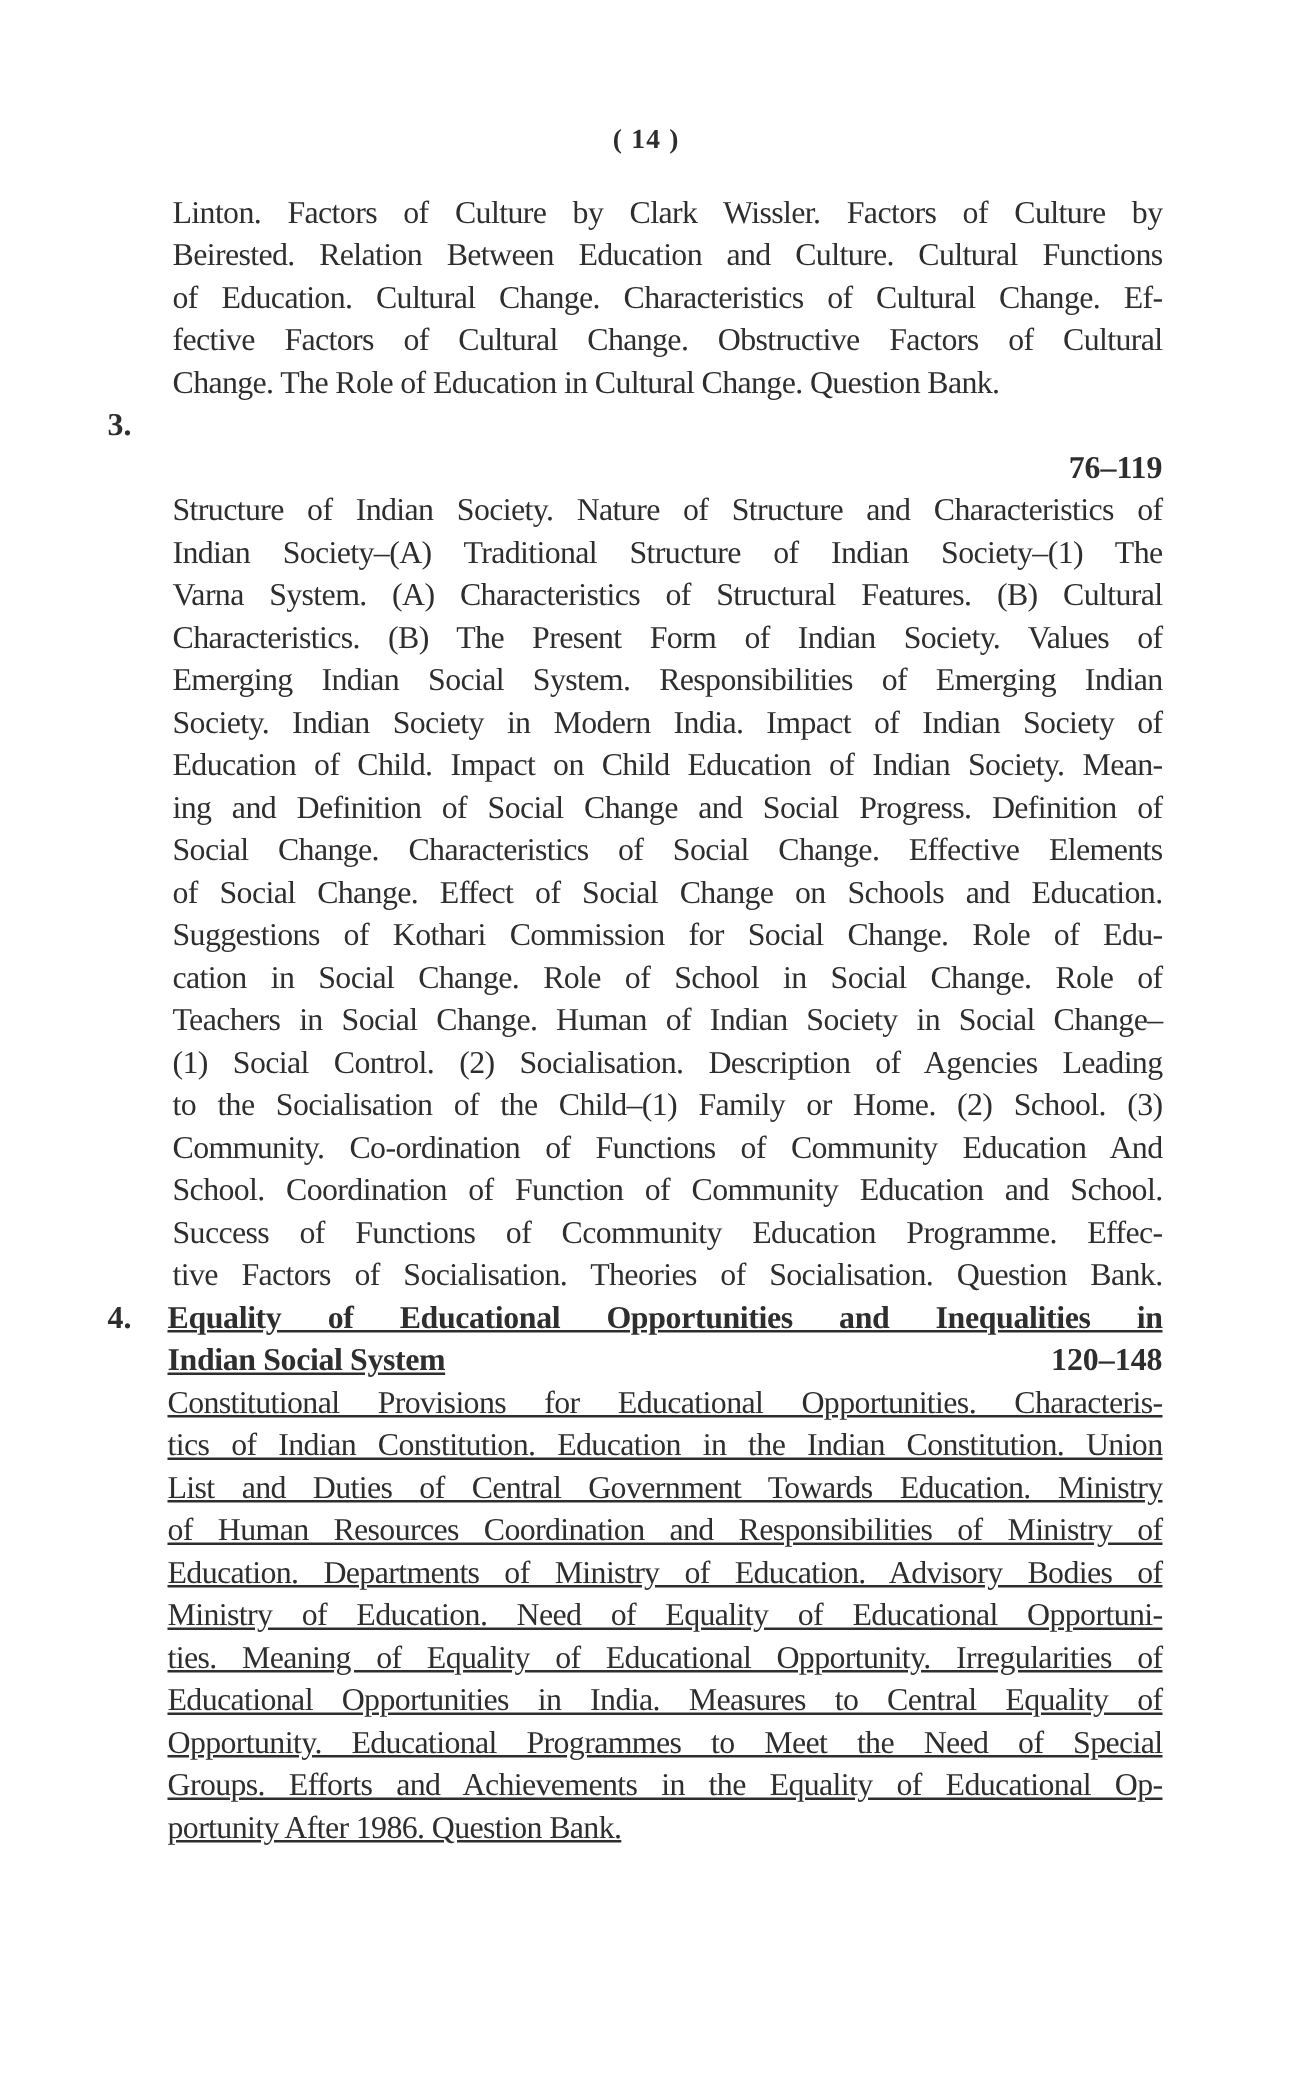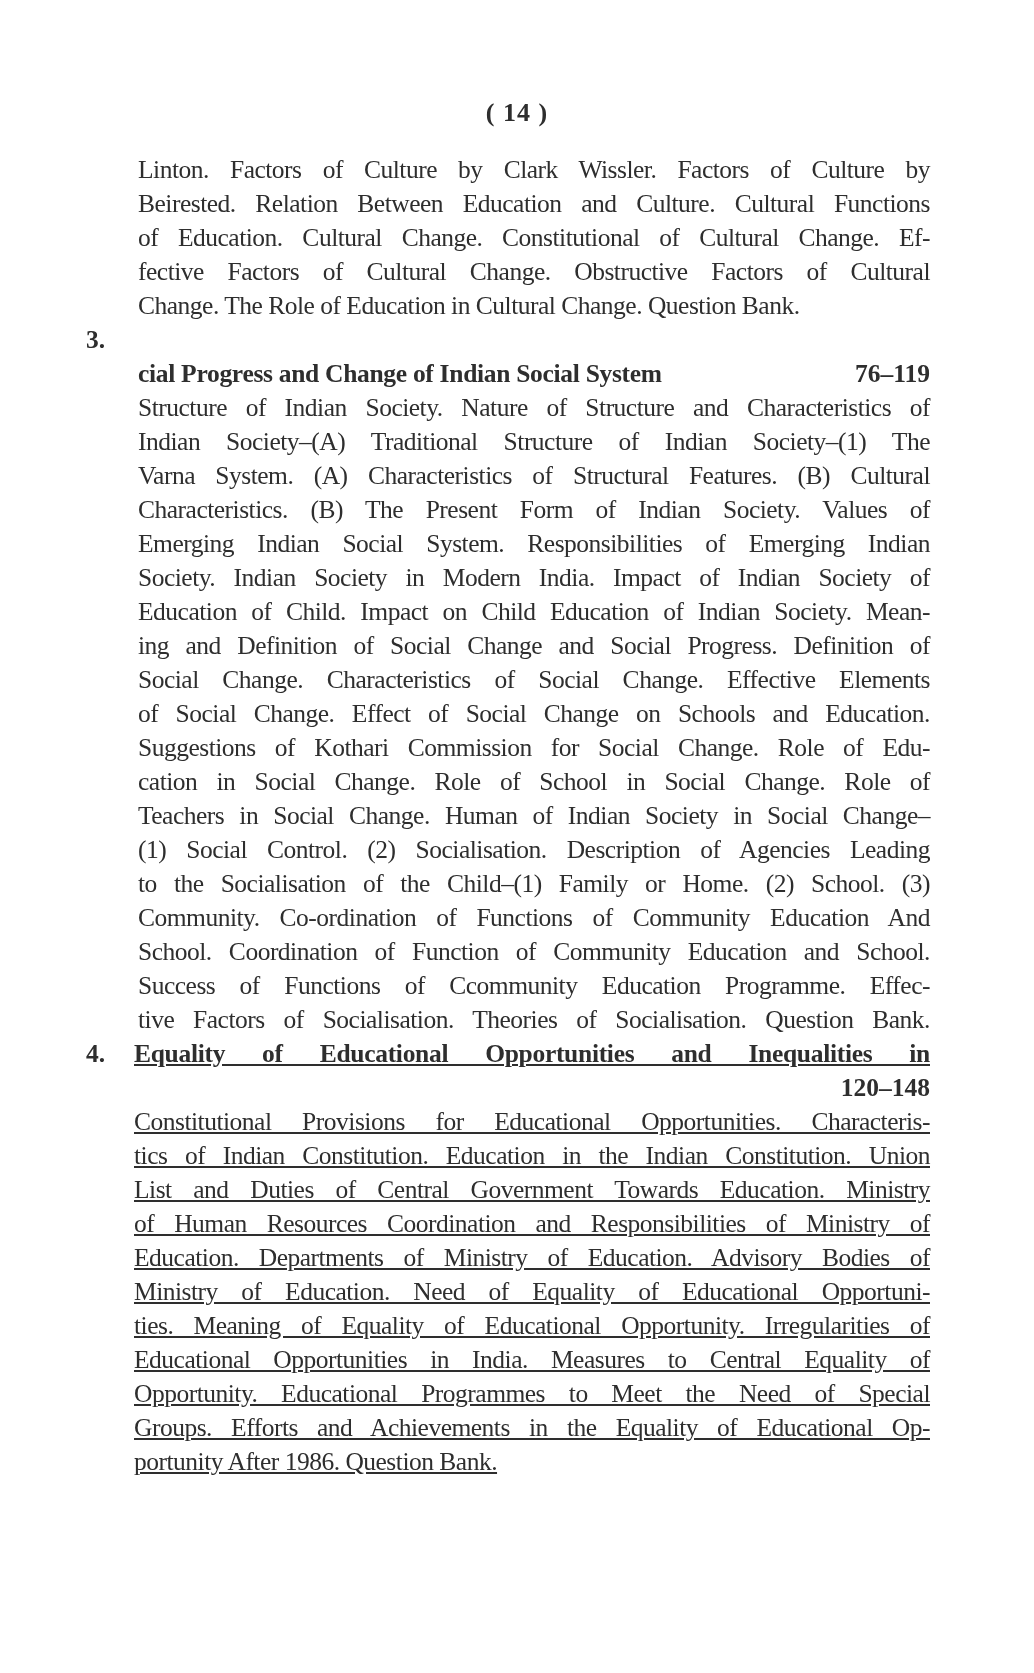--- a/index.html
+++ b/index.html
@@ -1,17 +1,17 @@
 <!DOCTYPE html>
 <html><head>
 <meta charset="utf-8">
 <style>
   html, body { margin: 0; padding: 0; background: #ffffff; }
   body { width: 1034px; height: 1673px; position: relative; overflow: hidden; font-family: "Liberation Serif", "DejaVu Serif", serif; color: #2e2e2e; }
-  .page-number { position: absolute; top: 98px; left: 0; width: 1034px; text-align: center; font-size: 26px; font-weight: bold; letter-spacing: 1px; }
+  .page-number { position: absolute; top: 98px; left: 0; width: 1034px; text-align: center; font-size: 22px; font-weight: bold; letter-spacing: 1px; }
   .line { position: absolute; left: 0; width: 1034px; height: 35px; font-size: 25.5px; line-height: 35px; white-space: nowrap; }
   .line .txt { position: absolute; left: 138px; right: 104px; text-align: justify; text-align-last: justify; letter-spacing: -0.5px; }
   .line.last .txt { text-align-last: left; right: auto; }
   .line.ch4 .txt { left: 134px; text-decoration: underline; }
   .heading { font-weight: bold; }
   .heading .num { position: absolute; left: 86px; }
   .heading .txt { letter-spacing: -0.3px; }
   .heading .pages { position: absolute; right: 104px; }
   .heading.withpages .txt { right: 230px; text-align-last: left; }
 </style>
@@ -21,36 +21,35 @@
 <div class="page-number">( 14 )</div>
 
 <div>
   <div class="line" style="top:152px">
       <span class="txt">Linton. Factors of Culture by Clark Wissler. Factors of Culture by</span>
     </div>
   <div class="line" style="top:186px">
       <span class="txt">Beirested. Relation Between Education and Culture. Cultural Functions</span>
     </div>
   <div class="line" style="top:220px">
-      <span class="txt">of Education. Cultural Change. Constitutional of Cultural Change. Ef-</span>
+      <span class="txt">of Education. Cultural Change. Characteristics of Cultural Change. Ef-</span>
     </div>
   <div class="line" style="top:254px">
       <span class="txt">fective Factors of Cultural Change. Obstructive Factors of Cultural</span>
     </div>
   <div class="line last" style="top:288px">
       <span class="txt">Change. The Role of Education in Cultural Change. Question Bank.</span>
     </div>
 </div>
 
 <div>
   <div class="line heading" style="top:322px">
     <span class="num">3.</span>
   </div>
   <div class="line heading withpages" style="top:356px">
-    <span class="txt">cial Progress and Change of Indian Social System</span>
     <span class="pages">76–119</span>
   </div>
   <div class="line" style="top:390px">
       <span class="txt">Structure of Indian Society. Nature of Structure and Characteristics of</span>
     </div>
   <div class="line" style="top:424px">
       <span class="txt">Indian Society–(A) Traditional Structure of Indian Society–(1) The</span>
     </div>
   <div class="line" style="top:458px">
       <span class="txt">Varna System. (A) Characteristics of Structural Features. (B) Cultural</span>
@@ -104,20 +103,21 @@
       <span class="txt">tive Factors of Socialisation. Theories of Socialisation. Question Bank.</span>
     </div>
 </div>
 
 <div>
   <div class="line heading ch4" style="top:1036px">
     <span class="num">4.</span>
     <span class="txt">Equality of Educational Opportunities and Inequalities in</span>
   </div>
   <div class="line heading withpages ch4" style="top:1070px">
+    <span class="txt">Indian Social System</span>
     <span class="pages">120–148</span>
   </div>
   <div class="line ch4" style="top:1104px">
       <span class="txt">Constitutional Provisions for Educational Opportunities. Characteris-</span>
     </div>
   <div class="line ch4" style="top:1138px">
       <span class="txt">tics of Indian Constitution. Education in the Indian Constitution. Union</span>
     </div>
   <div class="line ch4" style="top:1172px">
       <span class="txt">List and Duties of Central Government Towards Education. Ministry</span>

